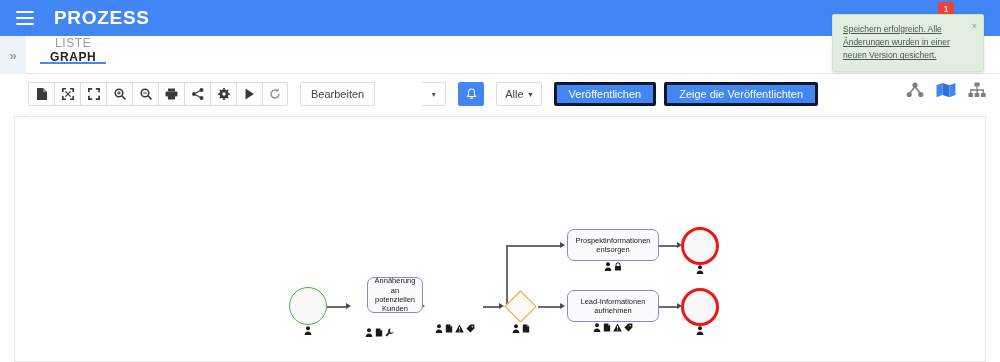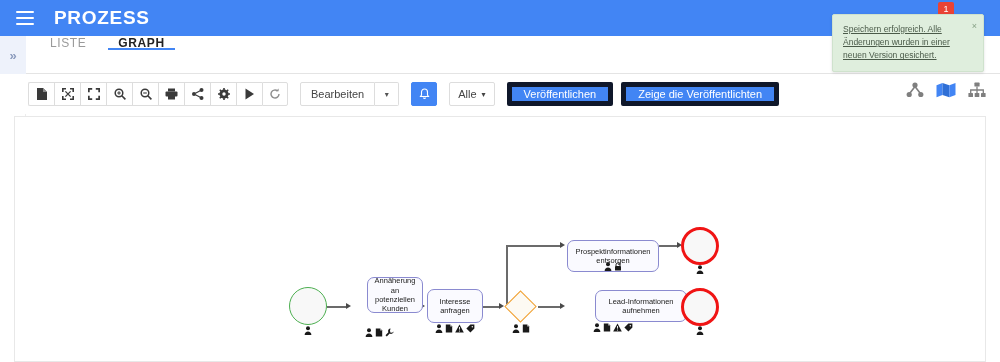--- a/index.html
+++ b/index.html
@@ -55,21 +55,21 @@
     z-index: 4;
   }
   .expand-btn {
     width: 26px; height: 38px;
     background: #eef2fb;
     color: #8b9bbd;
     font-size: 13px; font-weight: bold;
     display: flex; align-items: center; justify-content: center;
     cursor: pointer;
   }
-  .tabs { display: flex; align-items: flex-start; margin-left: 8px; }
+  .tabs { display: flex; align-items: center; margin-left: 8px; flex-direction: column; }
   .tab {
     padding: 0 16px;
     display: flex; align-items: center;
     font-size: 12px;
     letter-spacing: 0.6px;
     color: #9a9a9a;
     cursor: pointer;
     position: relative;
   }
   .tab.active { color: #222222; font-weight: bold; }
@@ -142,21 +142,21 @@
     border: 1px solid #dddddd;
     border-radius: 2px;
     font-size: 11px; color: #444444;
     padding: 0 8px;
     display: flex; align-items: center; gap: 5px;
     cursor: pointer;
   }
   .primary-btn {
     height: 24px;
     background: #4285f4;
-    border: 5px solid #0f172a;
+    border: 3px solid #0f172a;
     border-radius: 2px;
     color: #ffffff;
     font-size: 11px;
     padding: 0 12px;
     display: flex; align-items: center;
     cursor: pointer;
     white-space: nowrap;
   }
   .tb-right {
     position: absolute; right: 14px; top: 8px;
@@ -328,21 +328,21 @@
     <div class="tb-btn">
       <svg width="12" height="12" viewBox="0 0 12 12">
           <path d="M10 6a4 4 0 1 1-1.4-3.05" fill="none" stroke="#8f8f8f" stroke-width="1.4"></path>
           <path d="M9.6 0.4v2.8H6.8z" fill="#8f8f8f"></path>
         </svg>
     </div>
   </div>
 
   <div class="tb-sep"></div>
 
-  <div style="display:flex;align-items:center;">
+  <div style="display:flex;align-items:center;gap:47px;">
     <div class="dd-btn">Bearbeiten</div>
     <div class="dd-caret" style="font-size:8px;color:#555;">▾</div>
   </div>
 
   <div class="tb-sep"></div>
 
   <div class="bell-btn">
     <svg width="11" height="12" viewBox="0 0 11 12">
         <path d="M5.5 1a3 3 0 0 1 3 3v3l1 1.5H1.5L2.5 7V4a3 3 0 0 1 3-3z" fill="none" stroke="#ffffff" stroke-width="1.1"></path>
         <path d="M4.4 9.6a1.15 1.15 0 0 0 2.2 0" fill="none" stroke="#ffffff" stroke-width="1.1"></path>
@@ -427,21 +427,20 @@
         </svg>
       <svg width="8" height="9" viewBox="0 0 8 9">
           <path d="M0.8 0.4h4.4L7.2 2.4V8.6H0.8z" fill="#1a1a1a"></path>
           <path d="M5.2 0.4L7.2 2.4H5.2z" fill="#bdbdbd"></path>
         </svg>
       <svg width="9" height="9" viewBox="0 0 9 9">
           <path d="M5.6 0.4a2.6 2.6 0 0 0-2.2 3.9L0.5 7.2l1.3 1.3 2.9-2.9a2.6 2.6 0 0 0 3.9-2.2L7.1 4.7 5.3 4.4 5 2.6z" fill="#1a1a1a"></path>
         </svg>
     </div>
 
-    <div class="node task" style="left:412px;top:172px;width:56px;height:34px;">Interesse anfragen</div>
     <div class="badges" style="left:408px;top:207px;width:64px;">
       <svg width="8" height="9" viewBox="0 0 8 9">
           <circle cx="4" cy="2.2" r="2" fill="#1a1a1a"></circle>
           <path d="M0.6 9c0-2 1.6-3.4 3.4-3.4S7.4 7 7.4 9z" fill="#1a1a1a"></path>
         </svg>
       <svg width="8" height="9" viewBox="0 0 8 9">
           <path d="M0.8 0.4h4.4L7.2 2.4V8.6H0.8z" fill="#1a1a1a"></path>
           <path d="M5.2 0.4L7.2 2.4H5.2z" fill="#bdbdbd"></path>
         </svg>
       <svg width="9" height="9" viewBox="0 0 9 9">
@@ -460,33 +459,33 @@
       <svg width="8" height="9" viewBox="0 0 8 9">
           <circle cx="4" cy="2.2" r="2" fill="#1a1a1a"></circle>
           <path d="M0.6 9c0-2 1.6-3.4 3.4-3.4S7.4 7 7.4 9z" fill="#1a1a1a"></path>
         </svg>
       <svg width="8" height="9" viewBox="0 0 8 9">
           <path d="M0.8 0.4h4.4L7.2 2.4V8.6H0.8z" fill="#1a1a1a"></path>
           <path d="M5.2 0.4L7.2 2.4H5.2z" fill="#bdbdbd"></path>
         </svg>
     </div>
 
-    <div class="node task" style="left:552px;top:112px;width:92px;height:32px;margin-top:11px;">Prospektinformationen entsorgen</div>
+    <div class="node task" style="left:552px;top:112px;width:92px;height:32px;">Prospektinformationen entsorgen</div>
     <div class="badges" style="left:552px;top:145px;width:92px;">
       <svg width="8" height="9" viewBox="0 0 8 9">
           <circle cx="4" cy="2.2" r="2" fill="#1a1a1a"></circle>
           <path d="M0.6 9c0-2 1.6-3.4 3.4-3.4S7.4 7 7.4 9z" fill="#1a1a1a"></path>
         </svg>
       <svg width="8" height="9" viewBox="0 0 8 9">
           <path d="M2 4V2.8a2 2 0 0 1 4 0V4" fill="none" stroke="#1a1a1a" stroke-width="1"></path>
           <rect x="1" y="4" width="6" height="4.6" rx="0.7" fill="#1a1a1a"></rect>
         </svg>
     </div>
 
-    <div class="node task" style="left:552px;top:173px;width:92px;height:32px;margin-left:28px;">Lead-Informationen aufnehmen</div>
+    <div class="node task" style="left:552px;top:173px;width:92px;height:32px;">Lead-Informationen aufnehmen</div>
     <div class="badges" style="left:552px;top:206px;width:92px;">
       <svg width="8" height="9" viewBox="0 0 8 9">
           <circle cx="4" cy="2.2" r="2" fill="#1a1a1a"></circle>
           <path d="M0.6 9c0-2 1.6-3.4 3.4-3.4S7.4 7 7.4 9z" fill="#1a1a1a"></path>
         </svg>
       <svg width="8" height="9" viewBox="0 0 8 9">
           <path d="M0.8 0.4h4.4L7.2 2.4V8.6H0.8z" fill="#1a1a1a"></path>
           <path d="M5.2 0.4L7.2 2.4H5.2z" fill="#bdbdbd"></path>
         </svg>
       <svg width="9" height="9" viewBox="0 0 9 9">

